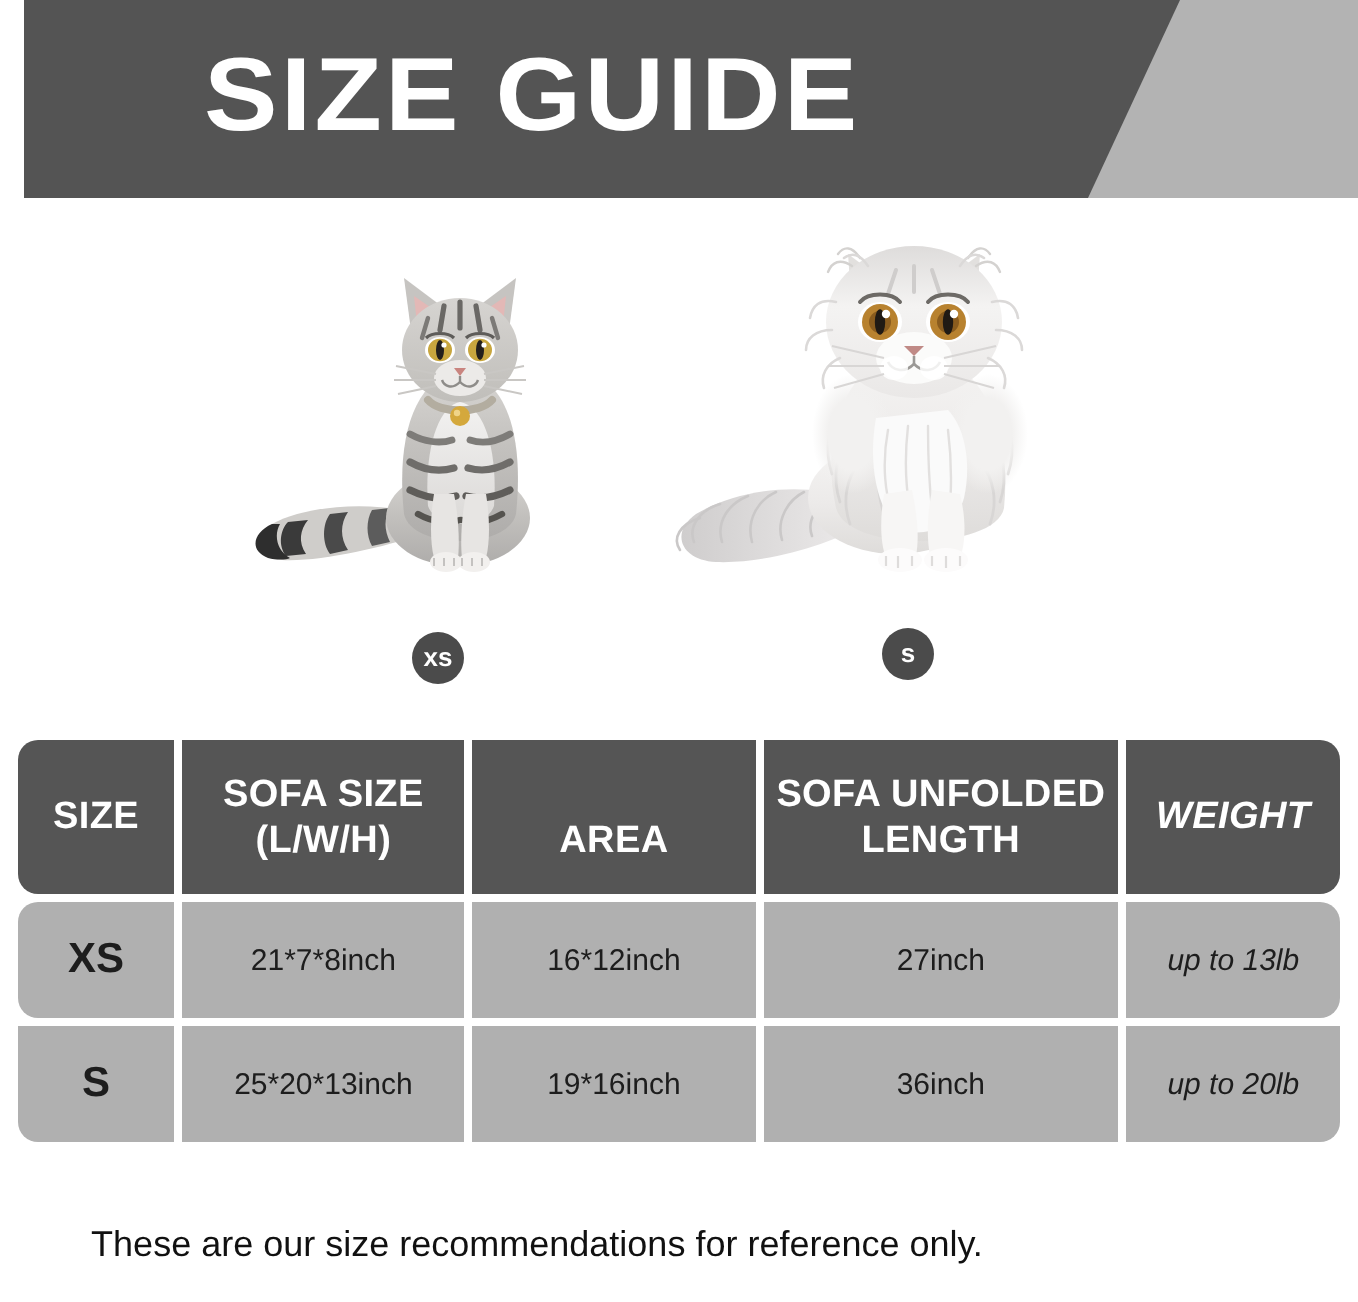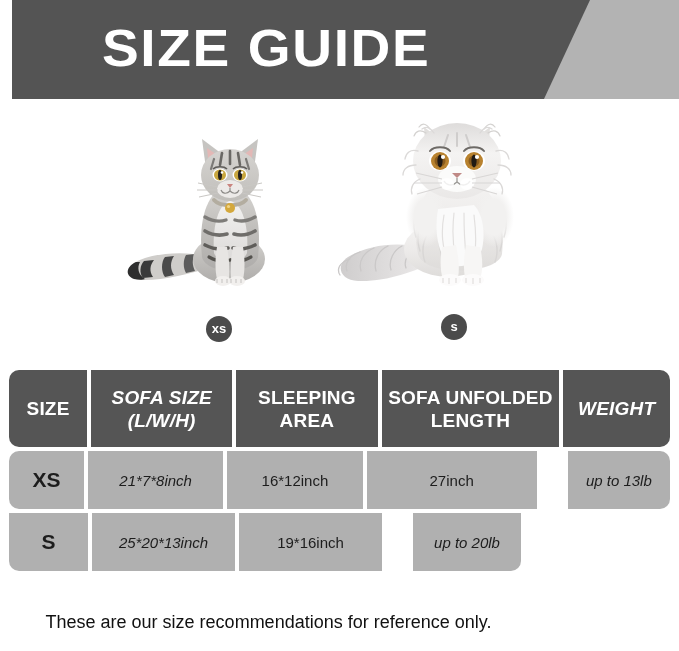--- a/index.html
+++ b/index.html
@@ -121,34 +121,34 @@
     font-weight: normal;
     height: 58px;
   }
   .data-row .tcell.col-size {
     font-size: 21px;
     font-weight: bold;
   }
 
   
   .col-size      { width: 79px; }
-  .col-sofa      { width: 143px; font-style: italic; }
+  .col-sofa      { width: 143px; }
   .col-sleep     { width: 143px; }
   .col-unfolded  { width: 180px; }
   .col-weight    { width: 108px; font-style: italic; }
 
   
   .head-row .col-size     { border-radius: 10px 0 0 0; }
   .head-row .col-weight   { border-radius: 0 10px 0 0; }
   .data-row.row-last .col-size   { border-radius: 0 0 0 10px; }
   .data-row.row-last .col-weight { border-radius: 0 0 10px 0; }
   .head-row .col-size     { border-bottom-left-radius: 10px; }
   .head-row .col-weight   { border-bottom-right-radius: 10px; }
   .data-row .col-size     { border-radius: 10px 0 0 10px; }
-  .data-row .col-weight   { border-radius: 0 10px 10px 0; margin-left: 27px; }
+  .data-row .col-weight   { border-radius: 0 10px 10px 0; }
 
   
   .footer-note {
     position: absolute;
     left: 0;
     top: 612px;
     width: 537px;
     text-align: center;
     font-size: 18px;
     color: #111111;
@@ -393,21 +393,21 @@
       <span>SIZE</span>
     </div>
     <div class="tcell col-sofa">
       <span>
         <span>SOFA SIZE</span><br>
         <span>(L/W/H)</span>
       </span>
     </div>
     <div class="tcell col-sleep">
       <span>
-        <span>SLEEPING</span><br>
+        <br>
         <span>AREA</span>
       </span>
     </div>
     <div class="tcell col-unfolded">
       <span>
         <span>SOFA UNFOLDED</span><br>
         <span>LENGTH</span>
       </span>
     </div>
     <div class="tcell col-weight">
@@ -420,17 +420,18 @@
     <div class="tcell col-sofa">21*7*8inch</div>
     <div class="tcell col-sleep">16*12inch</div>
     <div class="tcell col-unfolded">27inch</div>
     <div class="tcell col-weight">up to 13lb</div>
   </div>
 
   <div class="trow data-row row-last">
     <div class="tcell col-size">S</div>
     <div class="tcell col-sofa">25*20*13inch</div>
     <div class="tcell col-sleep">19*16inch</div>
+    <div class="tcell col-unfolded">36inch</div>
     <div class="tcell col-weight">up to 20lb</div>
   </div>
 </div>
 
 <div class="footer-note">These are our size recommendations for reference only.</div>
 
 </body></html>

